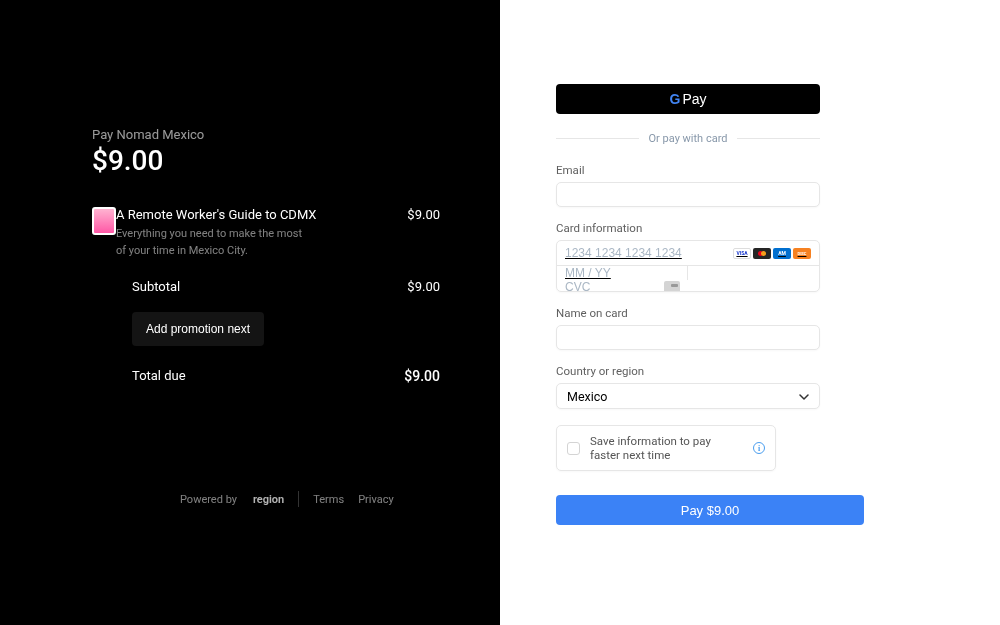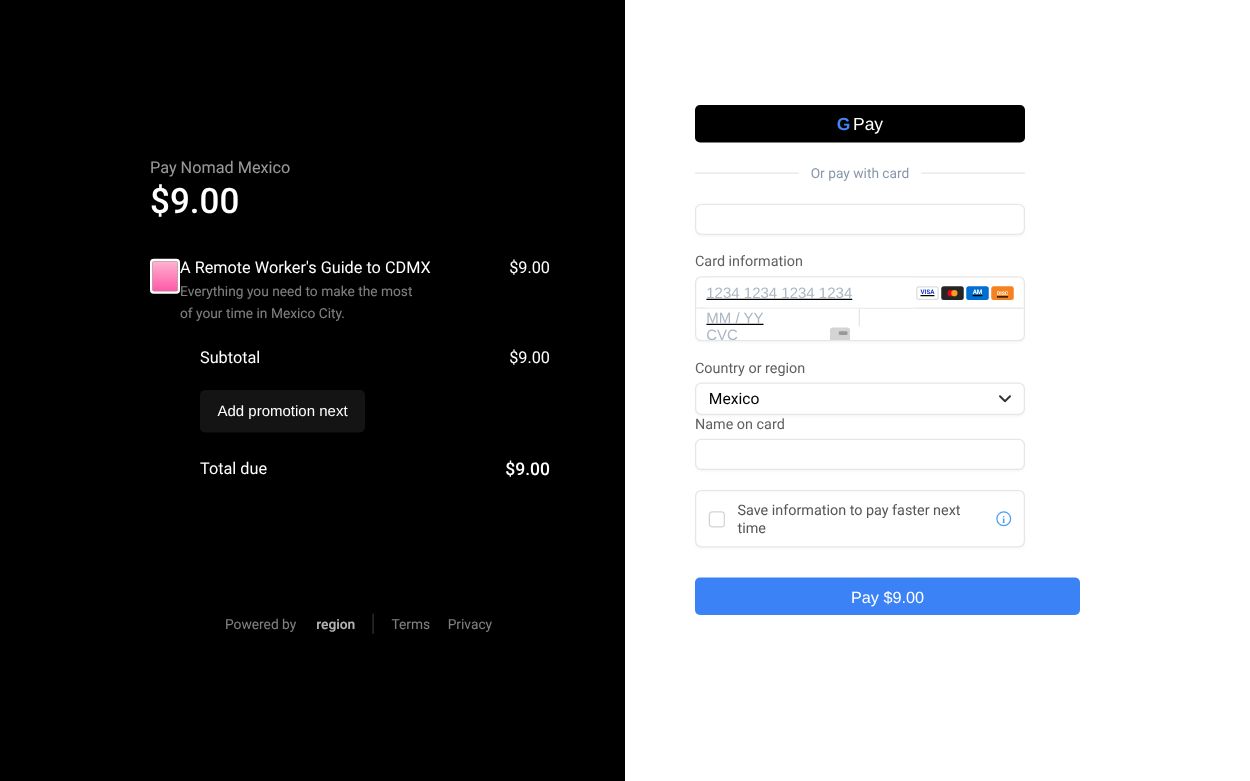--- a/index.html
+++ b/index.html
@@ -7,21 +7,21 @@
       font-family: -apple-system, BlinkMacSystemFont, 'Segoe UI', Roboto, sans-serif;
       width: 1000px;
       height: 625px;
       overflow: hidden;
       display: flex;
     }
     .left-panel {
       width: 500px;
       height: 625px;
       background: #000000;
-      padding: 127px 60px 0 120px;
+      padding: 127px 60px 0 92px;
       position: relative;
       color: #fff;
     }
     .pay-merchant {
       font-size: 13px;
       color: rgba(255,255,255,0.6);
       margin-bottom: 2px;
     }
     .total-amount {
       font-size: 28px;
@@ -279,21 +279,21 @@
       box-shadow: 0 1px 2px rgba(0,0,0,0.03);
       cursor: pointer;
       background: #fff;
     }
     .chevron {
       font-size: 10px;
       color: #555;
     }
 
     .save-box {
-      width: 264px;
+      width: 220px;
       border: 1px solid #e6e6e6;
       border-radius: 5px;
       padding: 8px 10px;
       display: flex;
       align-items: center;
       gap: 10px;
       margin-top: 16px;
       box-shadow: 0 1px 2px rgba(0,0,0,0.03);
     }
     .checkbox {
@@ -384,20 +384,21 @@
         <span style="color:#4285F4">G</span>
       </span>
       <span class="pay-text">Pay</span>
     </button>
 
     <div class="divider-line">
       <span class="divider-text">Or pay with card</span>
     </div>
 
     <div class="field-group">
+      <label class="field-label">Email</label>
       <input class="input-box" type="email" style="">
     </div>
 
     <div class="field-group">
       <label class="field-label">Card information</label>
       <div class="card-group">
         <div class="card-number-row">
           <input class="card-number-input" type="text" placeholder="1234 1234 1234 1234" style="">
           <div class="card-icons">
             <div class="card-brand visa">VISA</div>
@@ -412,39 +413,39 @@
         <div class="card-split">
           <input class="expiry-input" type="text" placeholder="MM / YY" style="">
           <div class="cvc-wrap">
             <input class="cvc-input" type="text" placeholder="CVC" style="">
             <div class="cvc-icon"></div>
           </div>
         </div>
       </div>
     </div>
 
+    <div class="field-group">
+      <label class="field-label">Name on card</label>
+      <input class="input-box" type="text" style="">
+    </div>
+
     <div class="field-group" style="margin-bottom:0">
       <label class="field-label">Country or region</label>
       <div class="select-wrap">
         <div class="select-box">
           <span>Mexico</span>
           <span class="chevron">
             <svg width="10" height="6" viewBox="0 0 10 6">
                 <path d="M1 1 L5 5 L9 1" stroke="#333" stroke-width="1.5" fill="none" stroke-linecap="round" stroke-linejoin="round"></path>
               </svg>
           </span>
         </div>
       </div>
     </div>
 
-    <div class="field-group">
-      <label class="field-label">Name on card</label>
-      <input class="input-box" type="text" style="">
-    </div>
-
     <div class="save-box">
       <div class="checkbox"></div>
       <span class="save-text">Save information to pay faster next time</span>
       <div class="info-icon">i</div>
     </div>
 
     <button class="pay-button">Pay $9.00</button>
 
   </div>
 </div>

